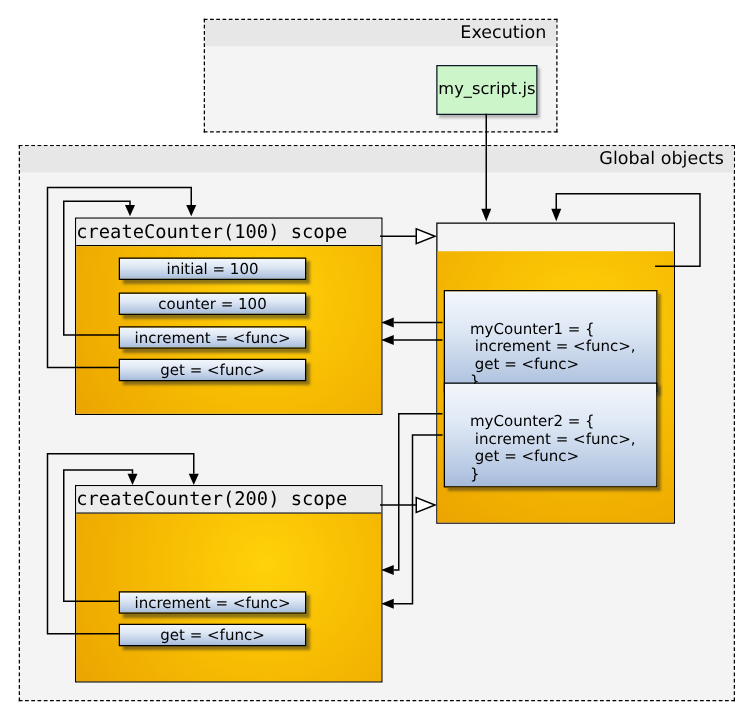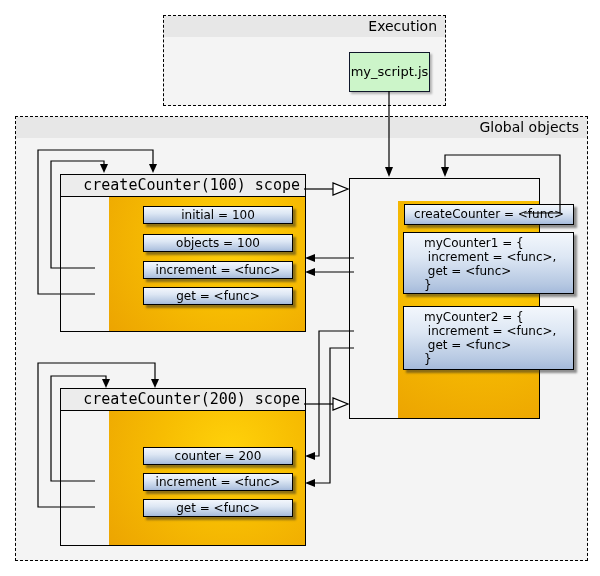--- a/index.html
+++ b/index.html
@@ -19,42 +19,42 @@
     position:absolute;left:349px;top:52px;width:79px;height:38px;
     background:var(--script-green);border:1px solid #0f172a;
     text-align:center;line-height:38px;font-size:13px;
     box-shadow:2px 2px 2px rgba(60,60,60,.35);
   }
 
   
   .gbox{position:absolute;border:1px solid #000;}
   .box-header{height:21px;background:var(--header-gray);border-bottom:1px solid #000;
     font-family:"DejaVu Sans Mono", monospace;font-size:15px;line-height:21px;
-    text-align:right;padding-right:5px;white-space:nowrap;}
+    text-align:left;padding-right:5px;white-space:nowrap;}
   .box-body{position:absolute;left:0;right:0;top:22px;bottom:0;
-    background:radial-gradient(circle at 62% 30%, var(--gold-bright) 0%, #f7bd02 45%, var(--gold) 100%);margin-left:48px;}
+    background:radial-gradient(circle at 62% 30%, var(--gold-bright) 0%, #f7bd02 45%, var(--gold) 100%);}
   #scope100{left:60px;top:174px;width:244px;height:156px;}
   #scope200{left:60px;top:388px;width:244px;height:156px;}
   #global-object{left:349px;top:178px;width:189px;height:239px;}
 
   
   .field{position:absolute;left:34px;width:148px;height:16px;
     border:1px solid #000;font-size:12px;line-height:16px;text-align:center;
     background:linear-gradient(180deg,#f3f7fc 0%,#dde7f4 40%,#b6c8e2 85%,#a5badb 100%);
     box-shadow:3px 3px 2px rgba(40,40,40,.5);white-space:nowrap;}
   .f1{top:9px}.f2{top:37px}.f3{top:64px}.f4{top:90px}
   .g1{top:11px}.g2{top:36px}.g3{top:62px}.g4{top:88px}
 
   
   .gfield{position:absolute;border:1px solid #000;font-size:12px;
     background:linear-gradient(180deg,#f3f7fc 0%,#dde7f4 40%,#b6c8e2 85%,#a5badb 100%);
     box-shadow:3px 3px 2px rgba(40,40,40,.5);}
   #create-counter-field{left:6px;top:3px;width:168px;height:19px;
     text-align:center;line-height:19px;white-space:nowrap;}
-  .obj{left:5px;width:169px;padding-top:3px;}
+  .obj{left:5px;width:169px;padding-top:23px;}
   #my-counter1-obj{top:31px;height:57px;}
   #my-counter2-obj{top:105px;height:59px;}
   .obj-line{white-space:pre;line-height:14px;padding-left:20px;font-size:12px;}
 
   
   #connectors{position:absolute;left:0;top:0;z-index:10;pointer-events:none;}
   .wire{stroke:#000;stroke-width:1.2;fill:none;}
   .ah{fill:#000;stroke:none;}
   .oah{fill:#fff;stroke:#000;stroke-width:1.2;}
 </style>
@@ -68,38 +68,36 @@
 <div class="panel" id="scope-panel">
   <div class="panel-band">Global objects</div>
 </div>
 
 <div id="script-node">my_script.js</div>
 
 <div class="gbox" id="scope100">
   <div class="box-header">createCounter(100) scope</div>
   <div class="box-body">
     <div class="field f1">initial = 100</div>
-    <div class="field f2">objects = 100</div>
+    <div class="field f2">counter = 100</div>
     <div class="field f3">increment = &lt;func&gt;</div>
     <div class="field f4">get = &lt;func&gt;</div>
   </div>
 </div>
 
 <div class="gbox" id="scope200">
   <div class="box-header">createCounter(200) scope</div>
   <div class="box-body">
-    <div class="field g2">counter = 200</div>
     <div class="field g3">increment = &lt;func&gt;</div>
     <div class="field g4">get = &lt;func&gt;</div>
   </div>
 </div>
 
 <div class="gbox" id="global-object">
   <div class="box-body">
-    <div class="gfield" id="create-counter-field">createCounter = &lt;func&gt;</div>
     <div class="gfield obj" id="my-counter1-obj">
       <div class="obj-line">myCounter1 = {</div>
       <div class="obj-line"> increment = &lt;func&gt;,</div>
       <div class="obj-line"> get = &lt;func&gt;</div>
       <div class="obj-line">}</div>
     </div>
     <div class="gfield obj" id="my-counter2-obj">
       <div class="obj-line">myCounter2 = {</div>
       <div class="obj-line"> increment = &lt;func&gt;,</div>
       <div class="obj-line"> get = &lt;func&gt;</div>

